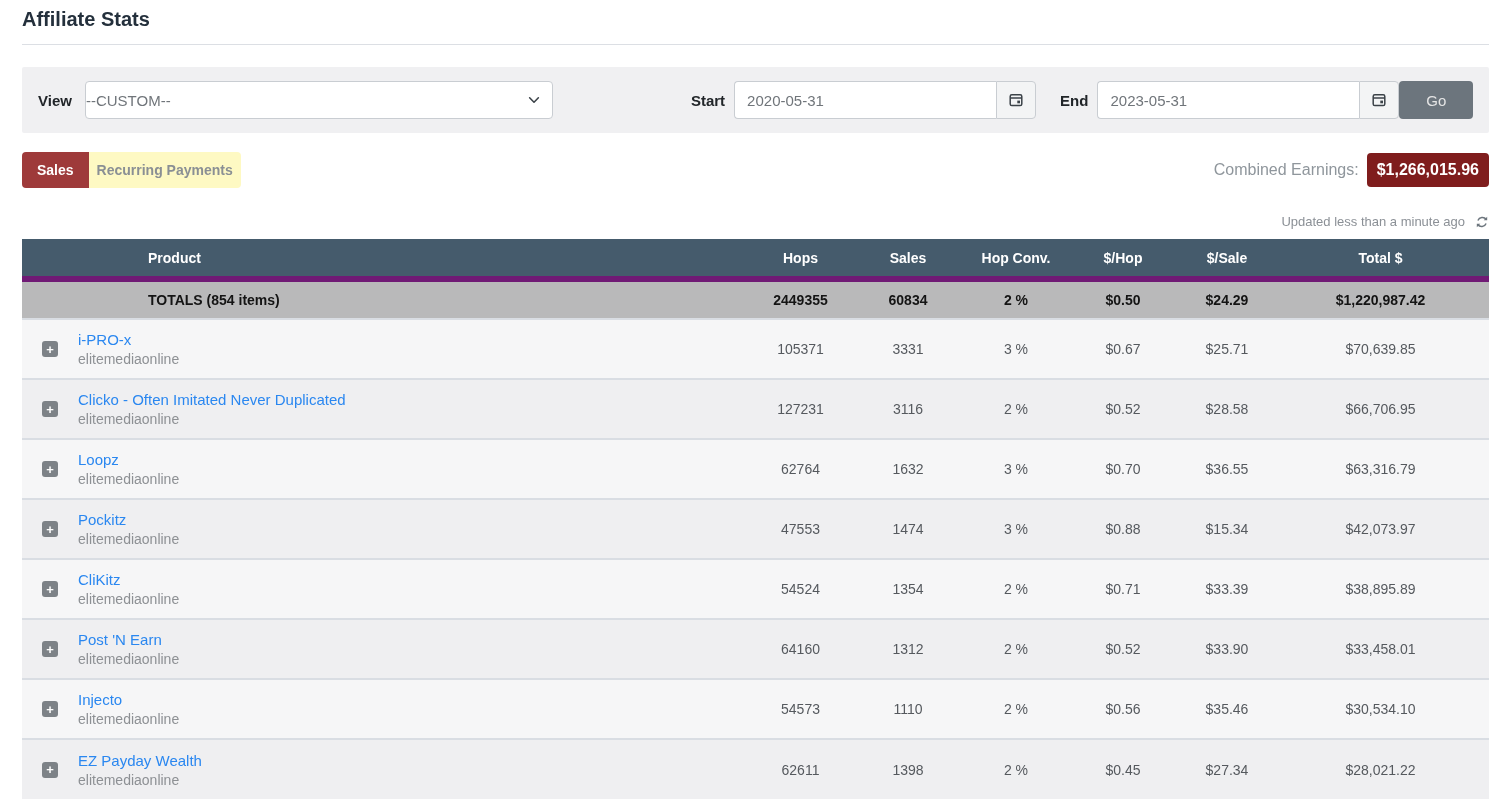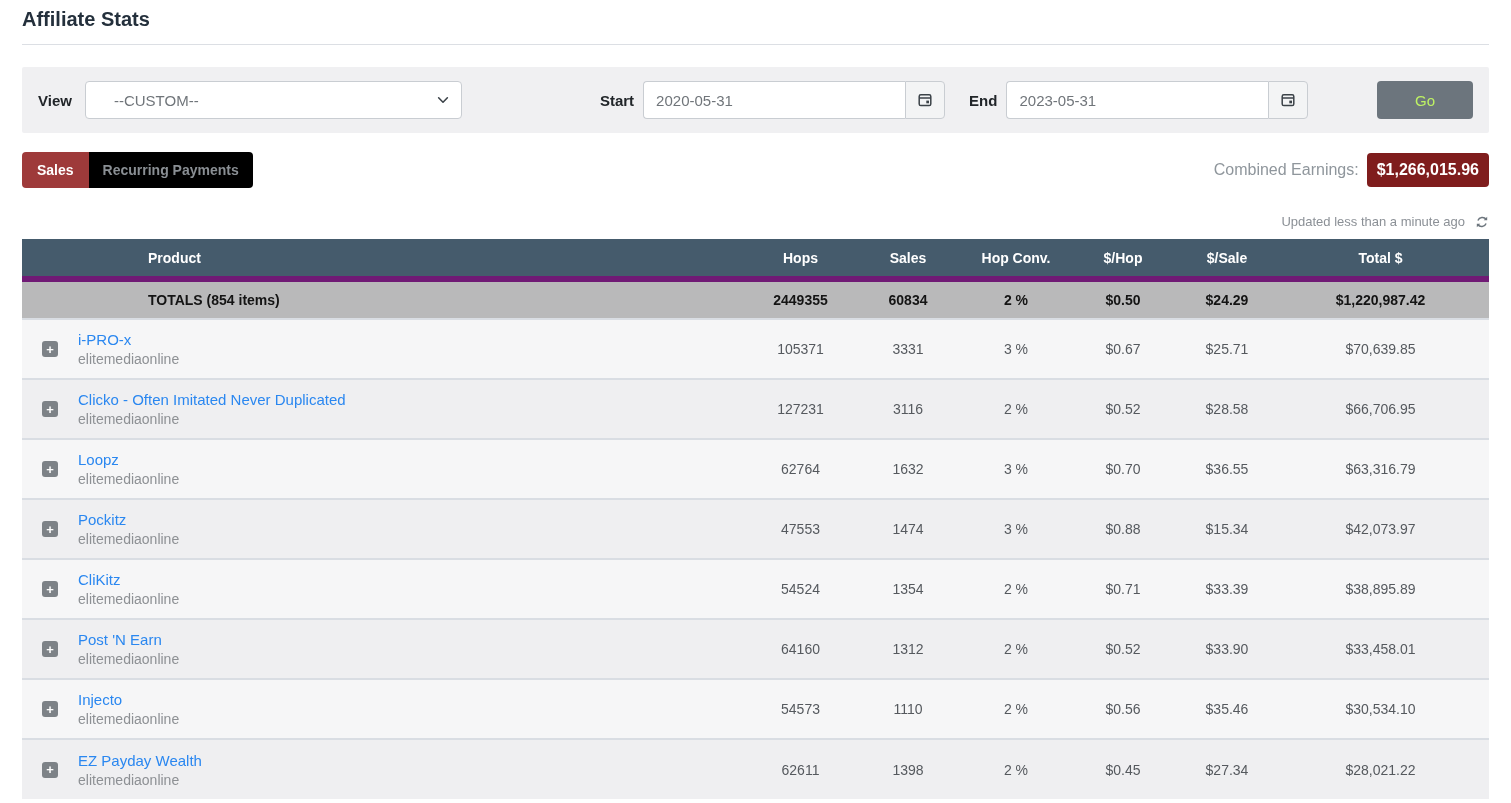--- a/index.html
+++ b/index.html
@@ -17,50 +17,50 @@
 
   
   .filter-bar {
     margin-top:22px; background:#f0f0f2; border-radius:2px;
     height:66px; display:flex; align-items:center; padding:0 16px;
   }
   .filter-label { font-size:15px; font-weight:bold; color:#212529; }
   .select-wrap { position:relative; margin-left:13px; }
   .view-select {
     -webkit-appearance:none; appearance:none;
-    width:377px; height:38px; background:#fff;
+    width:468px; height:38px; background:#fff;
     border:1px solid #c9cdd2; border-radius:4px;
-    padding:0 30px 0 28px; font-size:15px; color:#70757a;
+    padding:0 30px 0 0; font-size:15px; color:#70757a;
     font-family:"Liberation Sans",sans-serif;
   }
   .select-chevron { position:absolute; right:12px; top:12px; pointer-events:none; }
   .lbl-start { margin-left:138px; }
   .lbl-end   { margin-left:24px; }
   .input-group { display:flex; margin-left:9px; }
   .date-input {
     width:262px; height:38px; border:1px solid #c9cdd2; border-right:none;
     border-radius:4px 0 0 4px; padding:4px 12px; font-size:15px; color:#70757a;
     font-family:"Liberation Sans",sans-serif; background:#fff;
   }
   .cal-btn {
     width:40px; height:38px; border:1px solid #c9cdd2; border-radius:0 4px 4px 0;
     background:#f3f4f5; display:flex; align-items:center; justify-content:center; cursor:pointer;
   }
   .go-btn {
-    margin-left:auto; width:96px; height:38px; background:#6c757d; color:#bef264;
+    margin-left:auto; width:96px; height:38px; background:#6c757d; color:#e5e5e5;
     border:none; border-radius:4px; font-size:15px; cursor:pointer;
     font-family:"Liberation Sans",sans-serif;
   }
 
   
   .tabs-row { margin-top:19px; display:flex; align-items:center; }
   .tab { font-size:14px; font-weight:bold; padding:0 15px; height:36px;
          display:inline-flex; align-items:center; cursor:pointer; }
   .tab-active { background:#9e3a3a; color:#fff; border-radius:4px 0 0 4px; }
-  .tab-inactive { background:#000000; color:#8a8f94; border-radius:0 4px 4px 0; padding:0 14px; }
+  .tab-inactive { background:#fef9c3; color:#8a8f94; border-radius:0 4px 4px 0; padding:0 8px; }
   .earnings { margin-left:auto; display:flex; align-items:center; }
   .earnings-label { font-size:16px; color:#8f969c; margin-right:8px; }
   .earnings-badge { background:#7f1d1d; color:#fff; font-weight:bold; font-size:16px;
                     padding:8px 10px; border-radius:4px; }
 
   
   .updated-row { margin-top:26px; display:flex; justify-content:flex-end; align-items:center; }
   .updated-text { font-size:13px; color:#8b9096; margin-right:10px; }
   .refresh-btn { background:none; border:none; cursor:pointer; padding:0; display:flex; }
 

